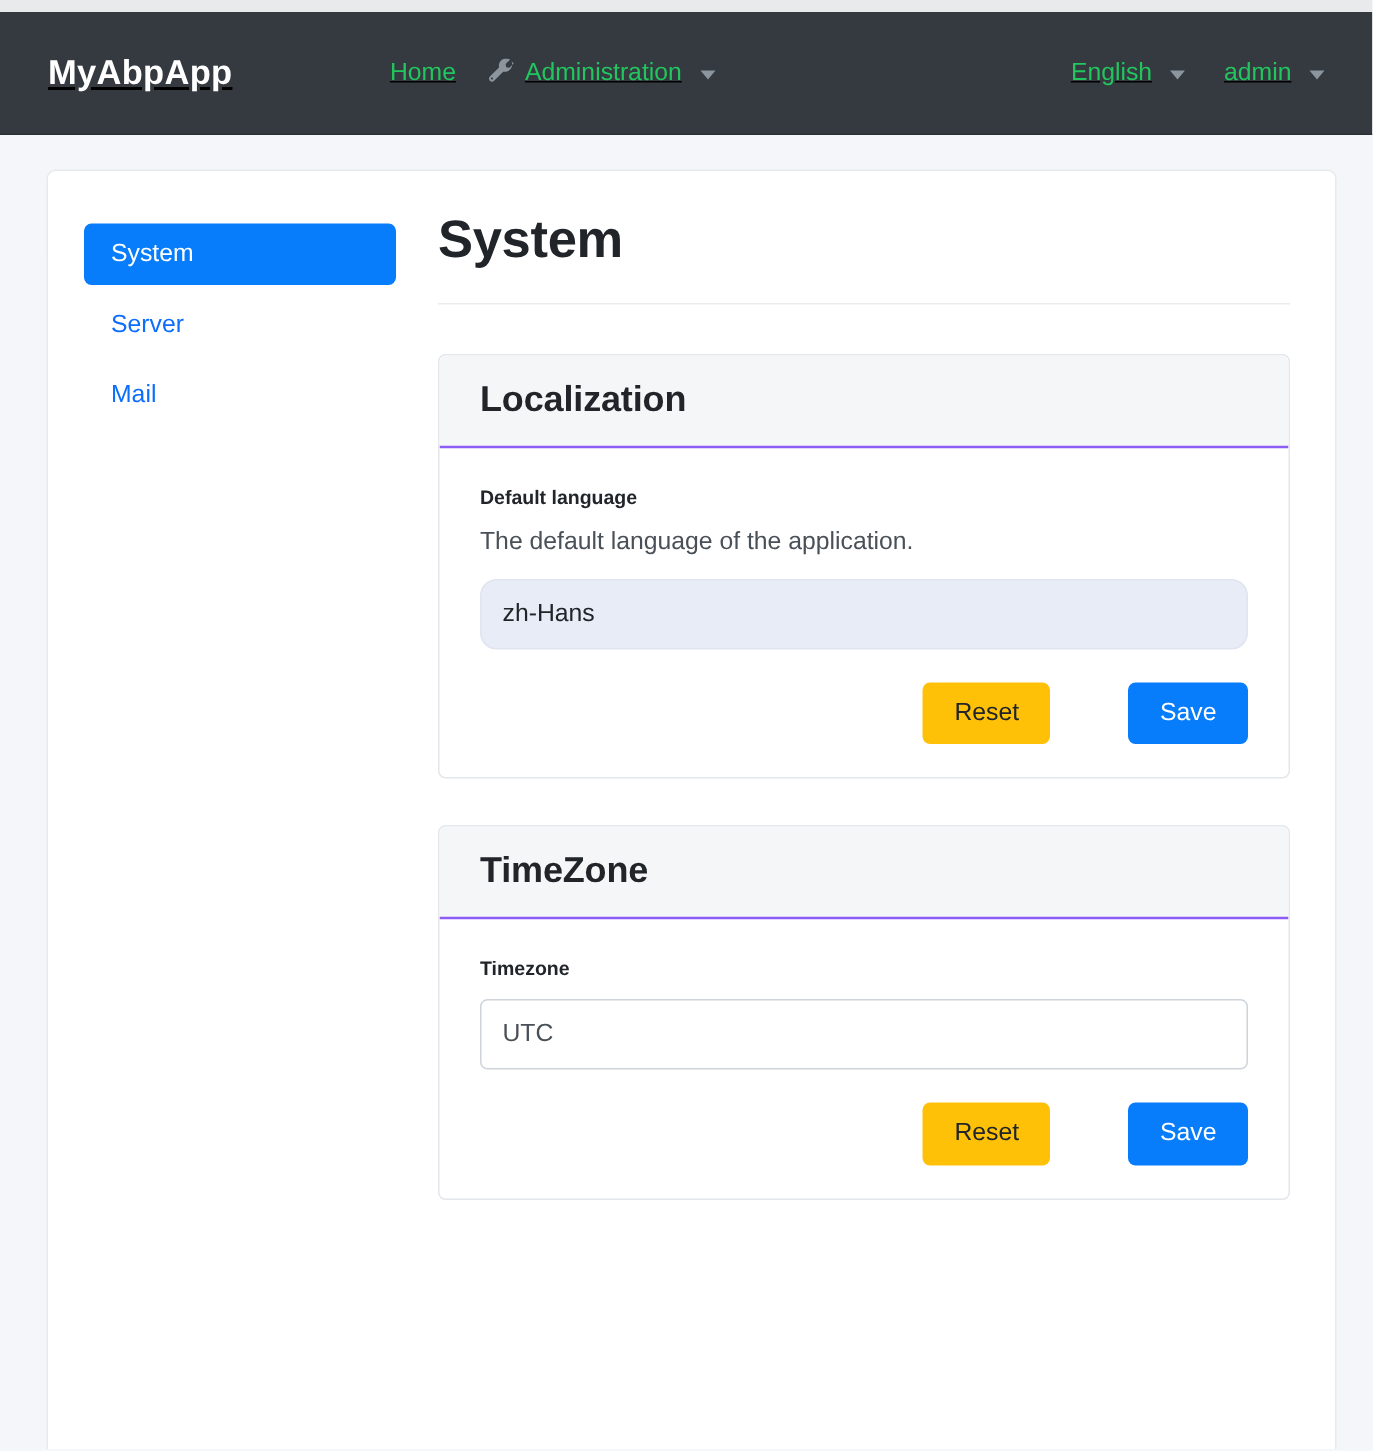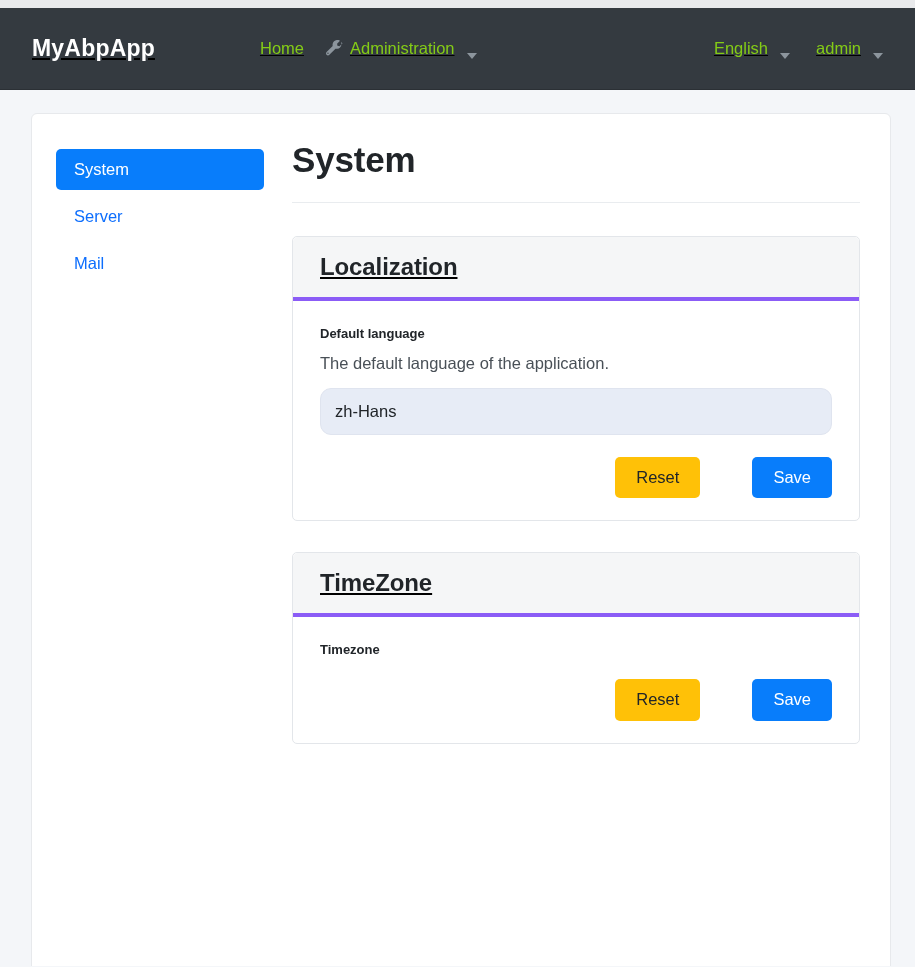--- a/index.html
+++ b/index.html
@@ -54,26 +54,26 @@
     margin-left: 105px;
   }
   .nav-right {
     display: flex;
     align-items: center;
     gap: 26px;
     margin-left: auto;
     padding-right: 10px;
   }
   .nav-link {
-    color: #84cc16;
+    color: #22c55e;
     font-size: 16.5px;
     text-decoration: none;
     white-space: nowrap;
     display: flex;
-    align-items: flex-end;
+    align-items: center;
     gap: 7px;
     cursor: pointer;
   }
   .caret {
     display: inline-block;
     width: 0;
     height: 0;
     border-left: 5px solid transparent;
     border-right: 5px solid transparent;
     border-top: 6px solid #8c959d;
@@ -148,24 +148,23 @@
 
   
   .setting-card {
     border: 1px solid #e3e6ea;
     border-radius: 5px;
     background: #ffffff;
     margin-bottom: 31px;
   }
   .setting-card-header {
     background: #f5f6f7;
-    border-bottom: 4px solid #8b5cf6;
+    border-bottom: 2px solid #8b5cf6;
     border-radius: 5px 5px 0 0;
     padding: 17px 27px 16px 27px;
-    text-decoration: underline;
   }
   .setting-card-title {
     font-size: 24px;
     font-weight: 600;
     color: #212529;
     letter-spacing: -0.1px;
     line-height: 1.1;
   }
   .setting-card-body {
     padding: 25px 27px 22px 27px;
@@ -290,20 +289,21 @@
             </div>
           </div>
         </section>
 
         <section class="setting-card">
           <div class="setting-card-header">
             <div class="setting-card-title">TimeZone</div>
           </div>
           <div class="setting-card-body">
             <div class="field-label">Timezone</div>
+            <input class="form-control" type="text" value="UTC" style="">
             <div class="btn-row">
               <button class="btn btn-reset">Reset</button>
               <button class="btn btn-save">Save</button>
             </div>
           </div>
         </section>
 
       </div>
     </div>
   </div>

